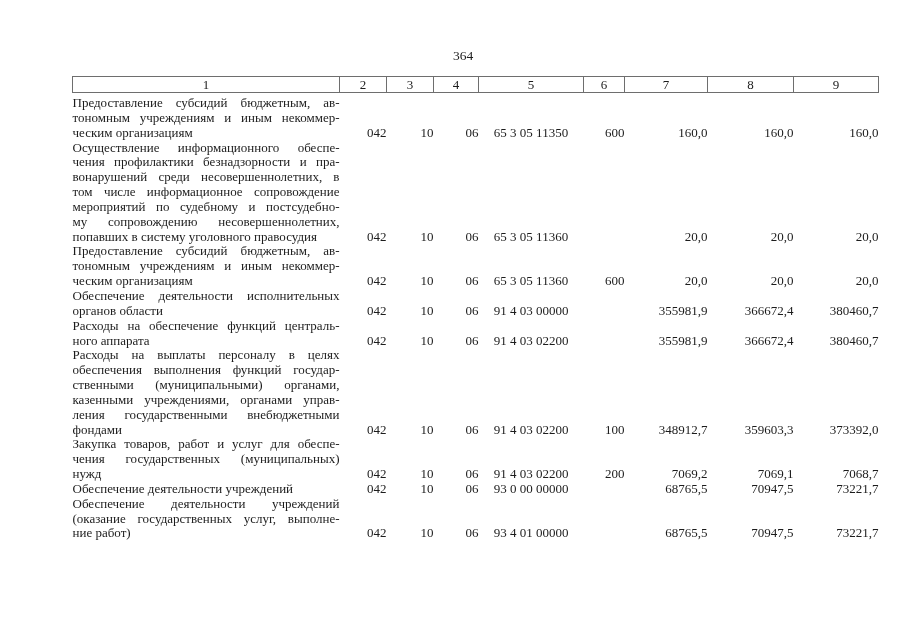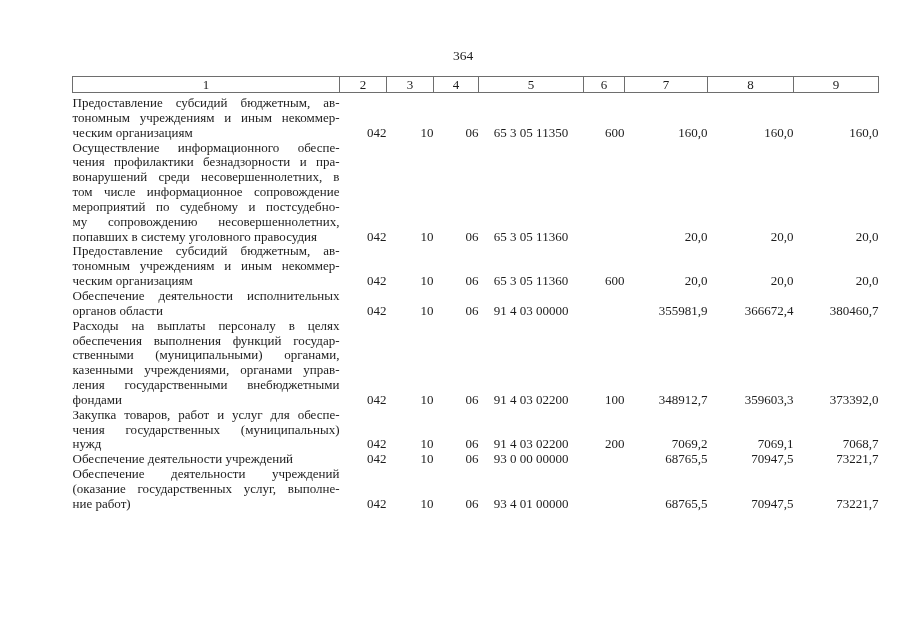--- a/index.html
+++ b/index.html
@@ -146,20 +146,34 @@
         <td class="c">10</td>
         <td class="c">06</td>
         <td class="code">91 4 03 00000</td>
         <td class="c"></td>
         <td class="num">355981,9</td>
         <td class="num">366672,4</td>
         <td class="num">380460,7</td>
       </tr>
       <tr>
         <td class="desc">
+          <div class="line">Расходы на обеспечение функций централь-</div>
+          <div class="line">ного аппарата</div>
+        </td>
+        <td class="c">042</td>
+        <td class="c">10</td>
+        <td class="c">06</td>
+        <td class="code">91 4 03 02200</td>
+        <td class="c"></td>
+        <td class="num">355981,9</td>
+        <td class="num">366672,4</td>
+        <td class="num">380460,7</td>
+      </tr>
+      <tr>
+        <td class="desc">
           <div class="line">Расходы на выплаты персоналу в целях</div>
           <div class="line">обеспечения выполнения функций государ-</div>
           <div class="line">ственными (муниципальными) органами,</div>
           <div class="line">казенными учреждениями, органами управ-</div>
           <div class="line">ления государственными внебюджетными</div>
           <div class="line">фондами</div>
         </td>
         <td class="c">042</td>
         <td class="c">10</td>
         <td class="c">06</td>

